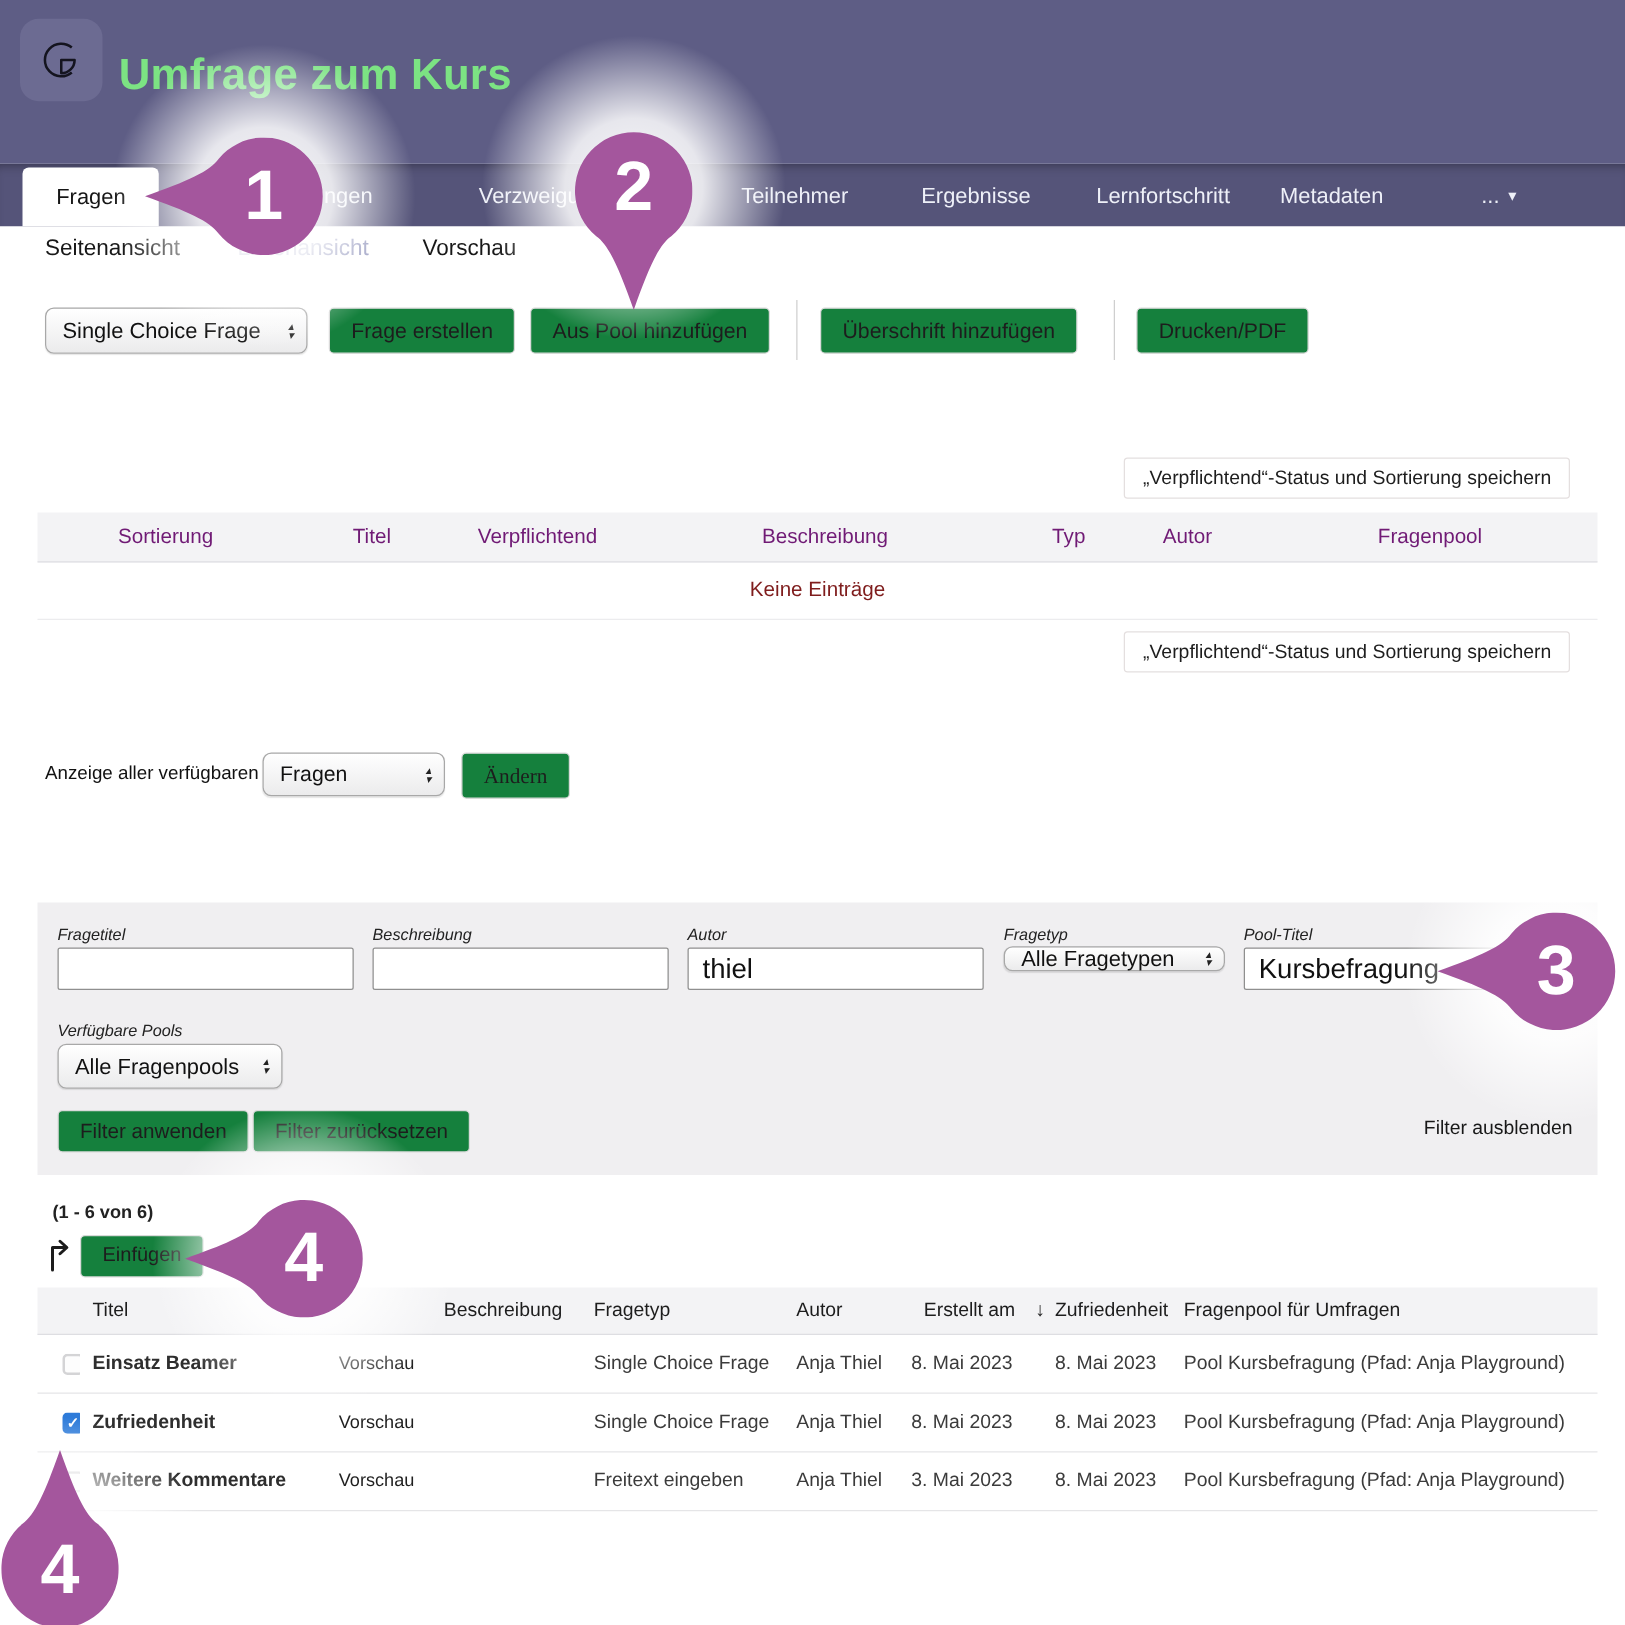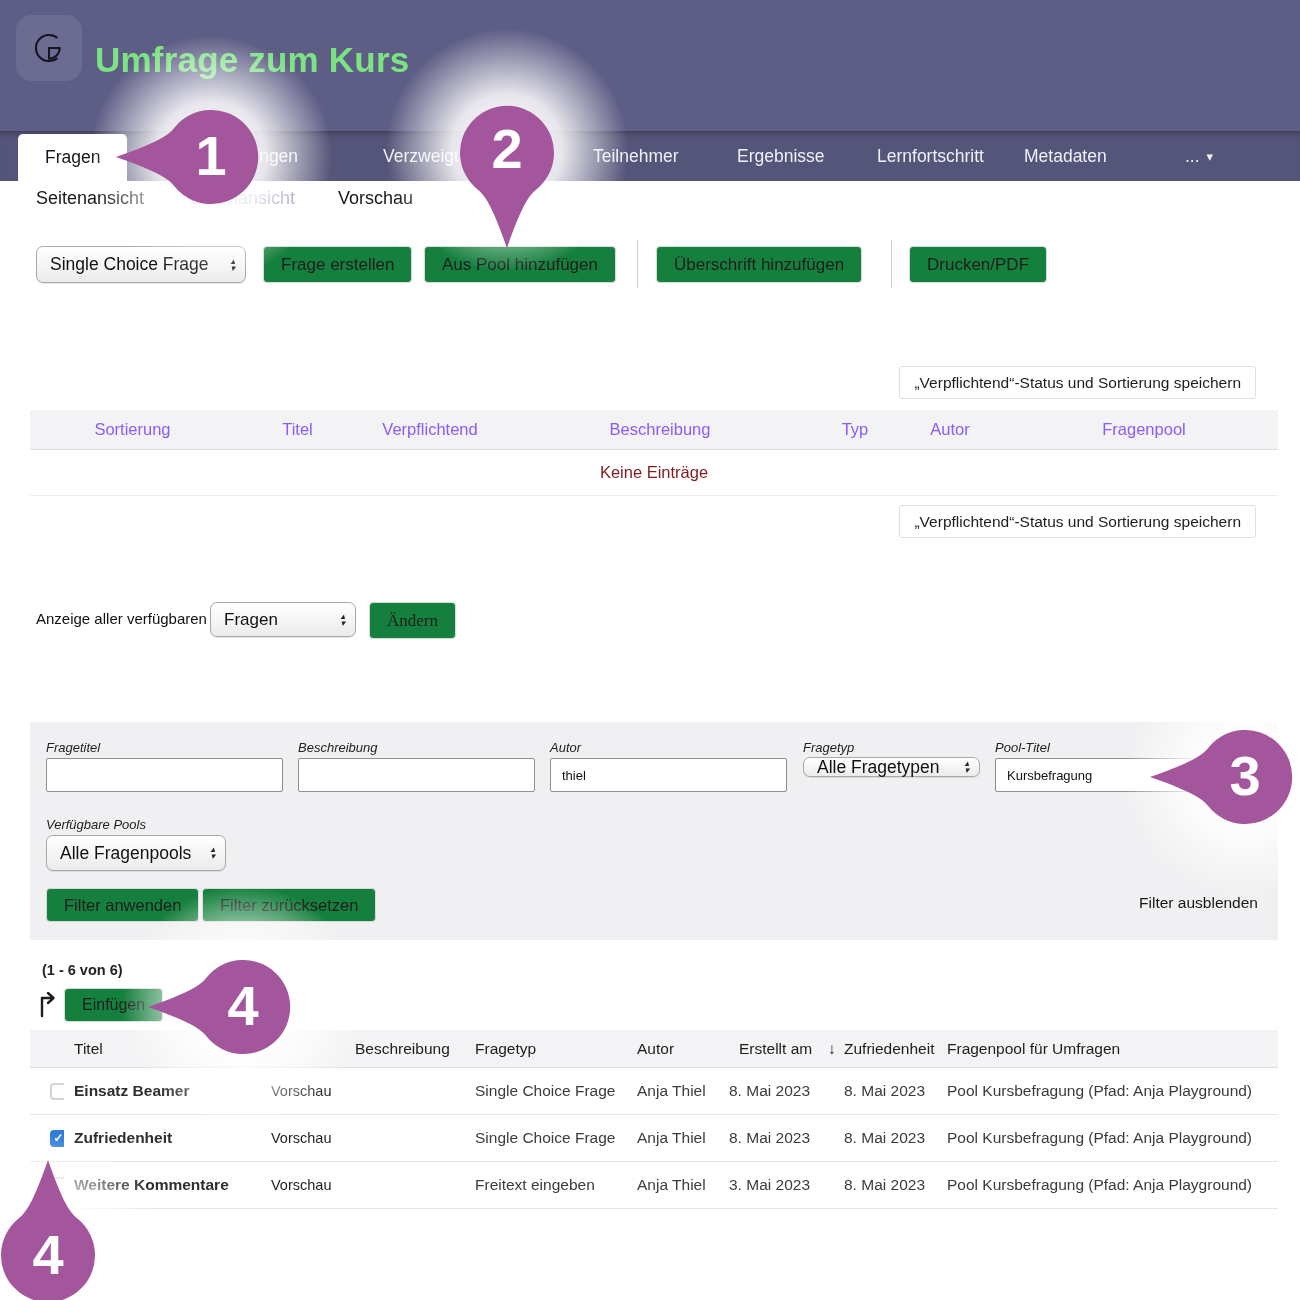--- a/index.html
+++ b/index.html
@@ -29,28 +29,28 @@
   
   .btn { position:absolute; display:inline-flex; align-items:center; justify-content:center;
          height:37px; padding:0 17px; background:#15803d; border:1px solid #d9d9d9; border-radius:4px;
          font-size:17px; color:#1d1d1d; font-family:inherit; white-space:nowrap; cursor:pointer; }
   .select { position:absolute; display:flex; align-items:center; justify-content:space-between;
             border:1px solid #a8a8a8; border-radius:7px; background:linear-gradient(#ffffff,#ebebec);
             box-shadow:0 1px 1px rgba(0,0,0,.10); padding:0 10px 0 13px; font-size:17.5px; color:#111;
             height:37px; cursor:pointer; }
   .select .arrows { display:flex; flex-direction:column; line-height:7px; font-size:9px; color:#222; margin-left:10px; }
   .tinput { position:absolute; height:34px; border:1px solid #8f8f8f; border-radius:2px; background:#fff;
-            font-size:13px; color:#111; padding:0 11px; font-family:inherit; }
+            font-size:22px; color:#111; padding:0 11px; font-family:inherit; }
   .vdivider { position:absolute; width:1px; background:#cfcfcf; }
 
   
   .t1head { position:absolute; left:30px; top:410px; width:1248px; height:40px; background:#f3f3f5;
             border-bottom:1px solid #dedee2; display:grid;
             grid-template-columns:205px 125px 140px 320px 70px 120px 268px; align-items:center; }
-  .t1head span { text-align:center; font-size:16.5px; color:#8b5cf6; }
+  .t1head span { text-align:center; font-size:16.5px; color:#701a75; }
   .empty-row { position:absolute; left:30px; top:450px; width:1248px; height:46px; display:flex;
                align-items:center; justify-content:center; font-size:16.5px; color:#7f1d1d;
                border-bottom:1px solid #ececee; }
   .savebtn { position:absolute; right:44px; height:33px; display:inline-flex; align-items:center;
              padding:0 14px; background:#fff; border:1px solid #e4dfdf; border-radius:3px;
              font-size:15.5px; color:#1d1d1d; cursor:pointer; white-space:nowrap; }
 
   
   .filterpanel { position:absolute; left:30px; top:722px; width:1248px; height:218px; background:#f0eff1; }
   .flabel { position:absolute; font-size:13px; font-style:italic; color:#222; }

